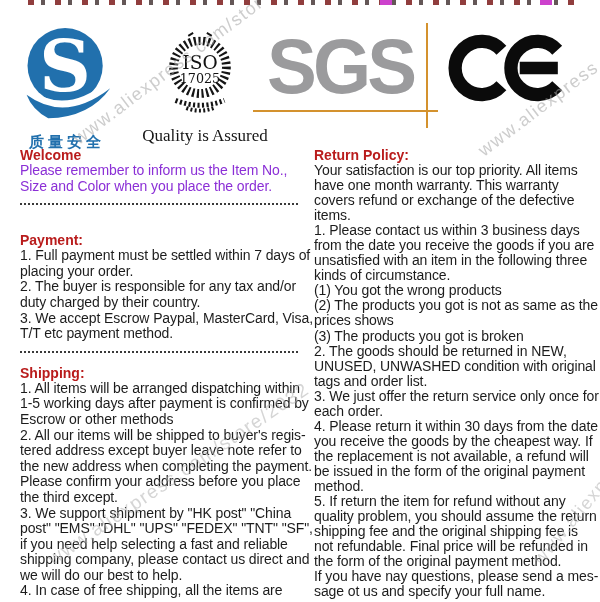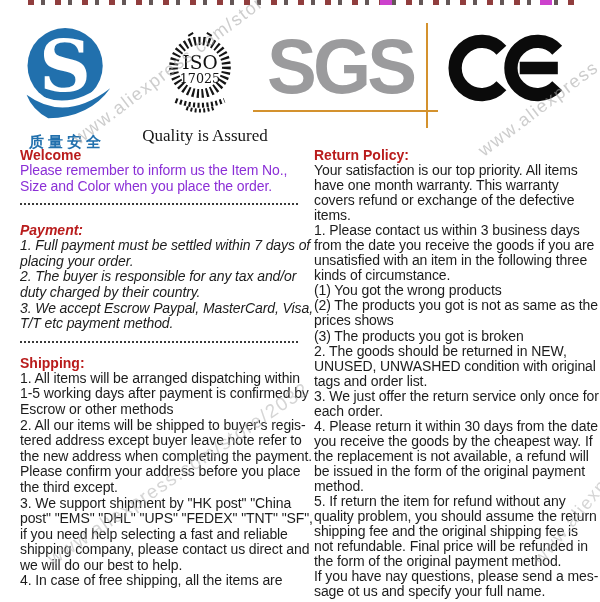--- a/index.html
+++ b/index.html
@@ -36,21 +36,21 @@
   
   .col{position:absolute;top:147px;z-index:2;}
   .col-left{left:20px;width:284px;}
   .col-right{left:314px;width:284px;}
   .sec-h{font-size:14px;font-weight:bold;line-height:16px;color:#b91c1c;}
   .ln{font-size:14px;line-height:15.6px;white-space:nowrap;letter-spacing:-.1px;}
   .col-right .ln{line-height:15.05px;}
   .purple .ln{color:#8b2fd6;}
   .dots{height:3px;border-bottom:2px dotted #3a3a3a;margin-top:6px;width:98%;}
   .sec{margin-top:0;}
-  .sec.payment{margin-top:17px;font-style:italic;}
+  .sec.payment{margin-top:27px;}
   .sec.shipping{margin-top:12px;}
 </style>
 </head>
 <body>
 
 <div class="page">
 
   <div class="top-remnant"></div>
 
   <div class="qs-wrap">

